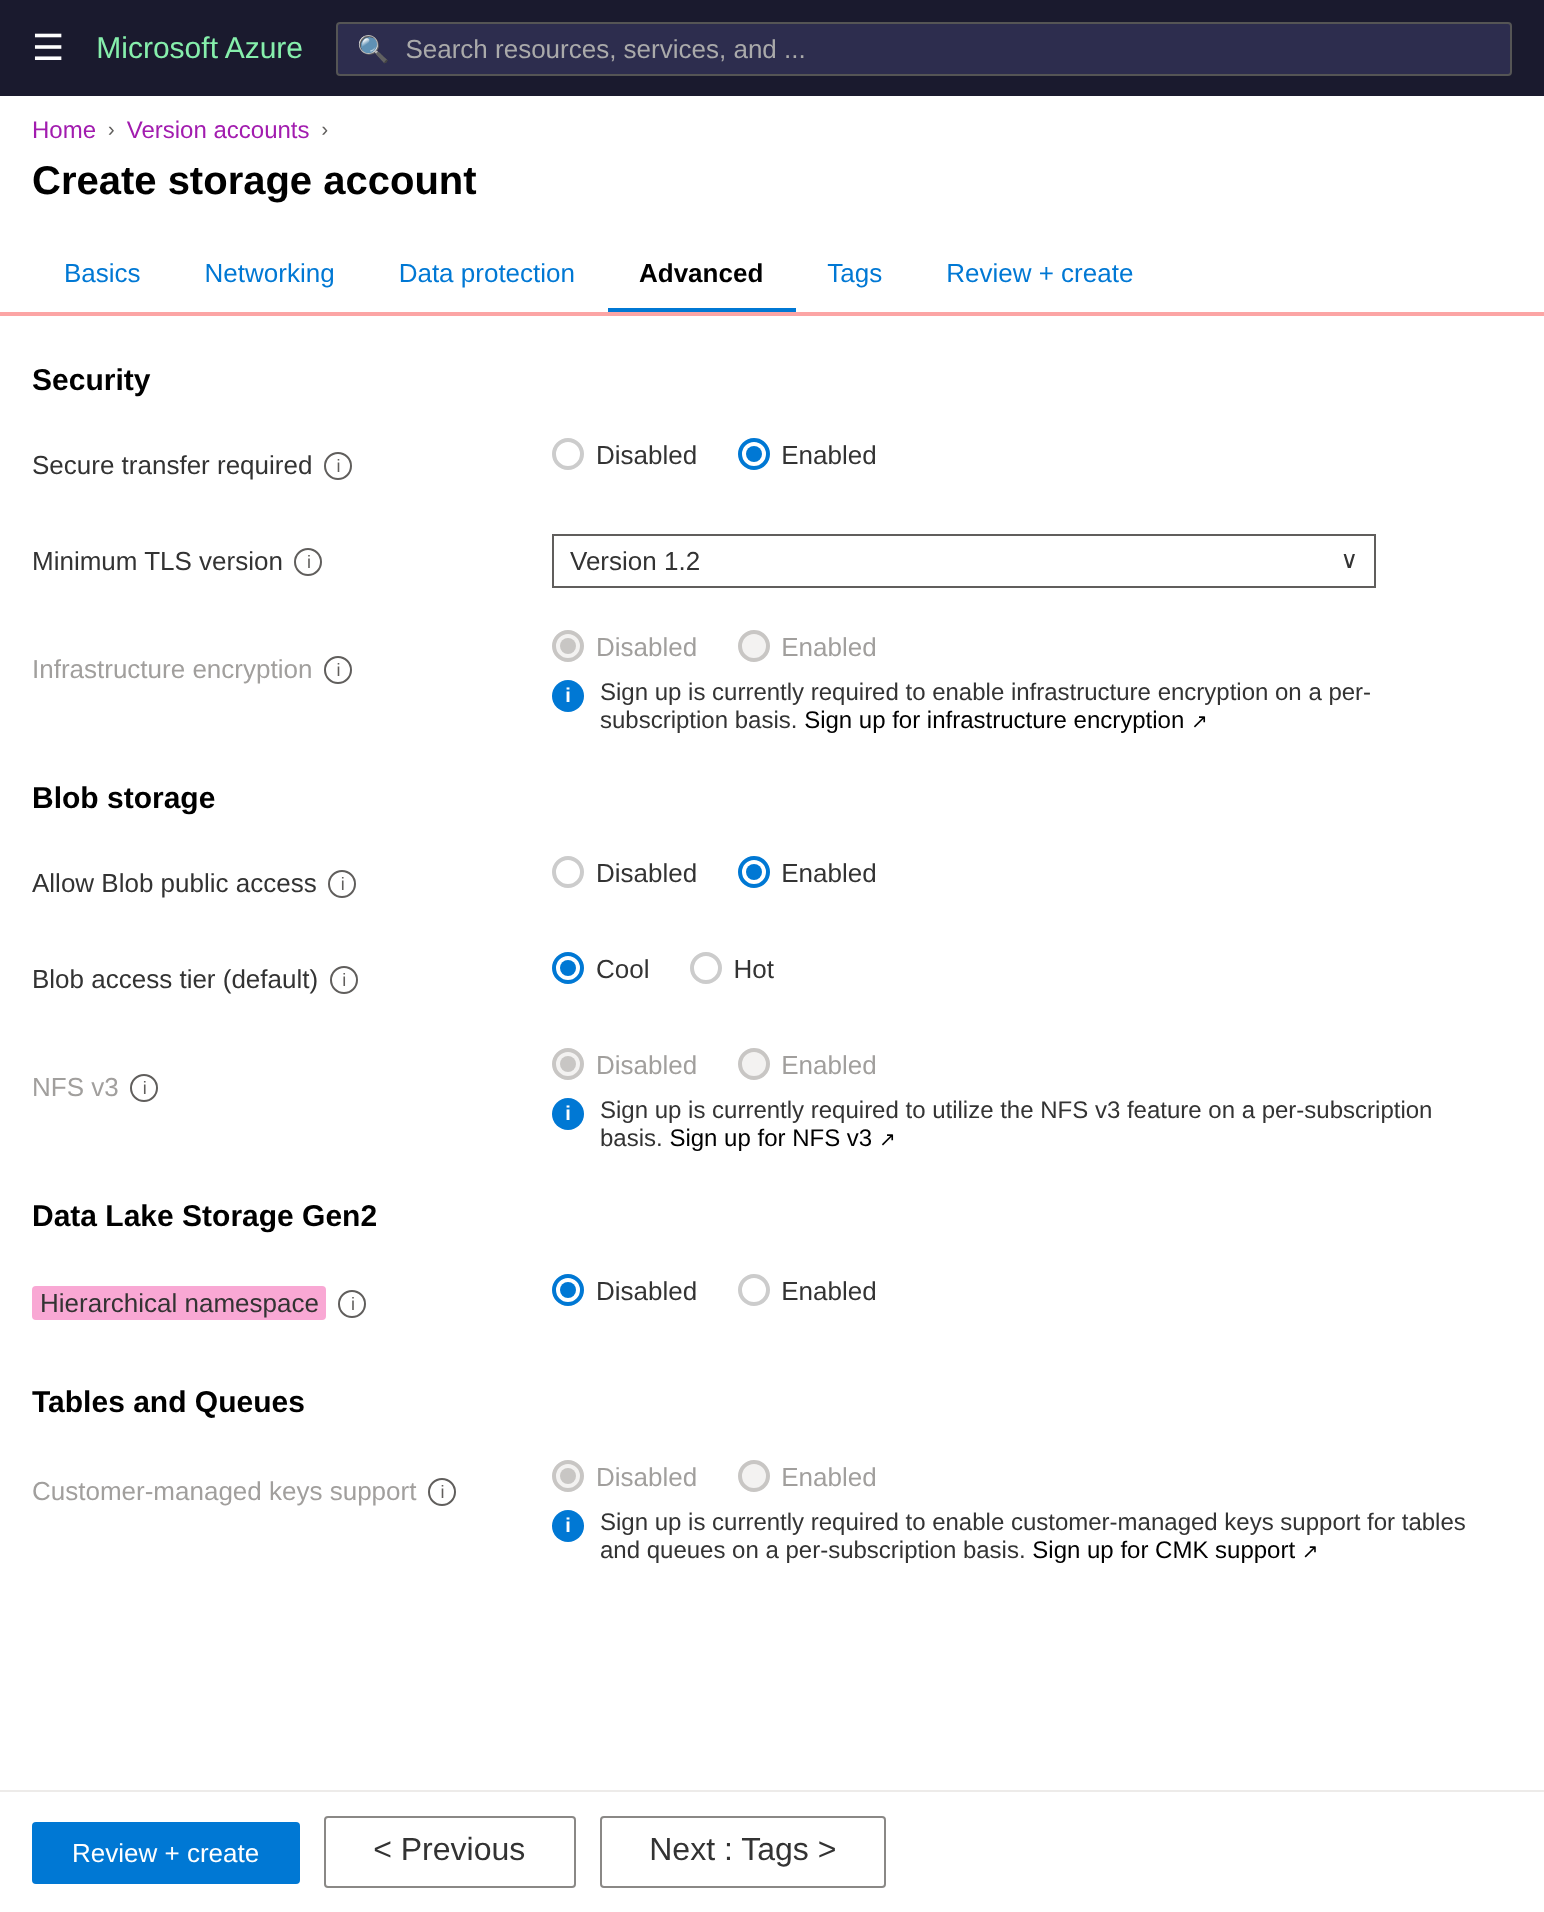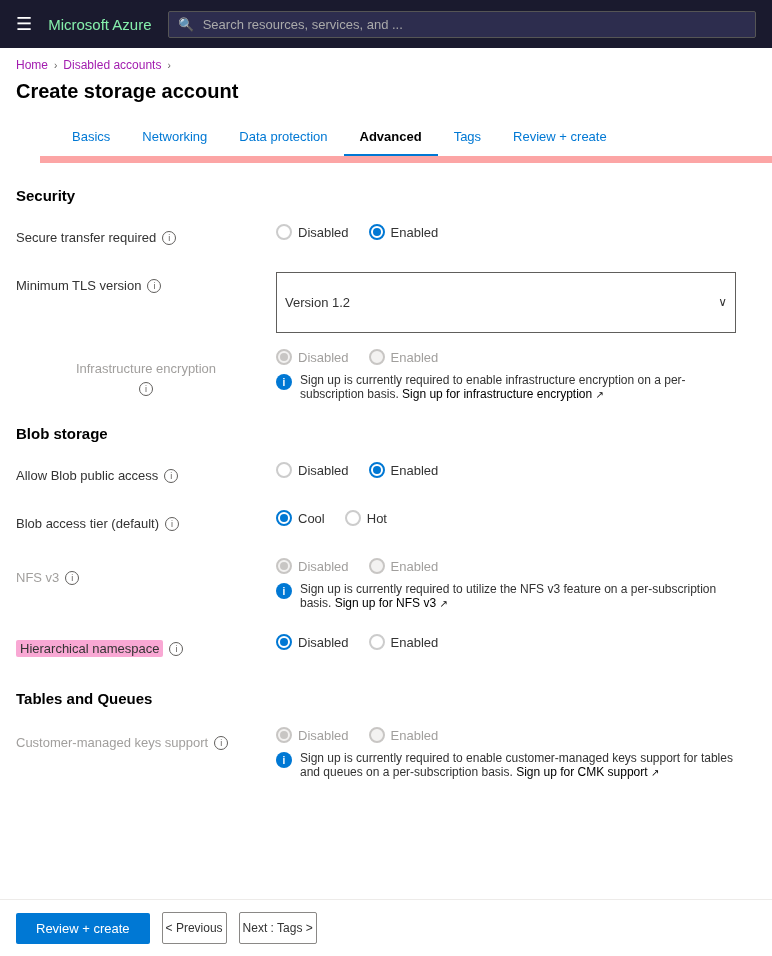--- a/index.html
+++ b/index.html
@@ -47,24 +47,23 @@
     .page-title {
       padding: 4px 16px 16px;
       font-size: 20px;
       font-weight: 600;
       color: #000;
     }
 
     
     .tab-bar {
       display: flex;
-      border-bottom: 7px solid #fca5a5;
+      border-bottom: 2px solid #fca5a5;
       padding: 0 32px;
       gap: 0;
-      margin-left: 40px;
     }
     .tab {
       padding: 10px 16px;
       cursor: pointer;
       font-size: 13px;
       color: #0078d4;
       border-bottom: 2px solid transparent;
       white-space: nowrap;
       text-decoration: none;
     }
@@ -164,22 +163,22 @@
       background: #c8c6c4;
     }
     .radio-label.disabled-text { color: #a19f9d; }
 
     
     .select-dropdown {
       display: flex;
       align-items: flex-start;
       justify-content: space-between;
       border: 1px solid #605e5c;
-      padding: 22px 8px;
-      width: 460px;
+      padding: 5px 8px;
+      width: 412px;
       cursor: pointer;
       background: #fff;
       font-size: 13px;
     }
     .select-dropdown .chevron-down { color: #333; font-size: 12px; }
 
     
     .info-message {
       display: flex;
       align-items: flex-start;
@@ -237,42 +236,42 @@
       border: none;
       padding: 8px 20px;
       font-size: 13px;
       cursor: pointer;
       border-radius: 2px;
     }
     .btn-secondary {
       background: #fff;
       color: #333;
       border: 1px solid #8a8886;
-      padding: 8px 3px;
-      font-size: 12px;
+      padding: 8px 24px;
+      font-size: 16px;
       cursor: pointer;
       border-radius: 2px;
     }
   </style>
 </head>
 <body>
 
 <div class="top-bar">
   <span class="hamburger">☰</span>
   <span class="top-bar-title">Microsoft Azure</span>
   <div class="top-bar-search">
     <span>🔍</span>
     <span style="color:#aaa;">Search resources, services, and ...</span>
   </div>
 </div>
 
 <div class="breadcrumb">
   <a href="#">Home</a>
   <span class="chevron">›</span>
-  <a href="#">Disabled accounts</a>
+  <a href="#">Version accounts</a>
   <span class="chevron">›</span>
 </div>
 
 <div class="page-title">Create storage account</div>
 
 <div class="tab-bar">
   <a class="tab">Basics</a>
   <a class="tab">Networking</a>
   <a class="tab">Data protection</a>
   <a class="tab active">Advanced</a>
@@ -306,21 +305,21 @@
       <span>Minimum TLS version</span>
       <span class="info-icon">i</span>
     </div>
     <div class="select-dropdown">
       <span>Version 1.2</span>
       <span class="chevron-down">∨</span>
     </div>
   </div>
 
   <div class="field-row" style="align-items:start;">
-    <div class="field-label disabled" style="margin-top:6px;flex-direction:column;">
+    <div class="field-label disabled" style="margin-top:6px;">
       <span>Infrastructure encryption</span>
       <span class="info-icon">i</span>
     </div>
     <div>
       <div class="radio-group">
         <label class="radio-option">
           <div class="radio-circle disabled selected"></div>
           <span class="radio-label disabled-text">Disabled</span>
         </label>
         <label class="radio-option">
@@ -397,20 +396,21 @@
         <div>
           <span>Sign up is currently required to utilize the NFS v3 feature on a per-subscription basis.</span>
           <a href="#"><span>Sign up for NFS v3</span> <span class="external-icon">↗</span></a>
         </div>
       </div>
     </div>
   </div>
 
   <div class="section-gap"></div>
 
+  <div class="section-header">Data Lake Storage Gen2</div>
 
   <div class="field-row">
     <div class="field-label">
       <span class="label-highlighted">Hierarchical namespace</span>
       <span class="info-icon">i</span>
     </div>
     <div class="radio-group">
       <label class="radio-option">
         <div class="radio-circle selected"></div>
         <span>Disabled</span>

